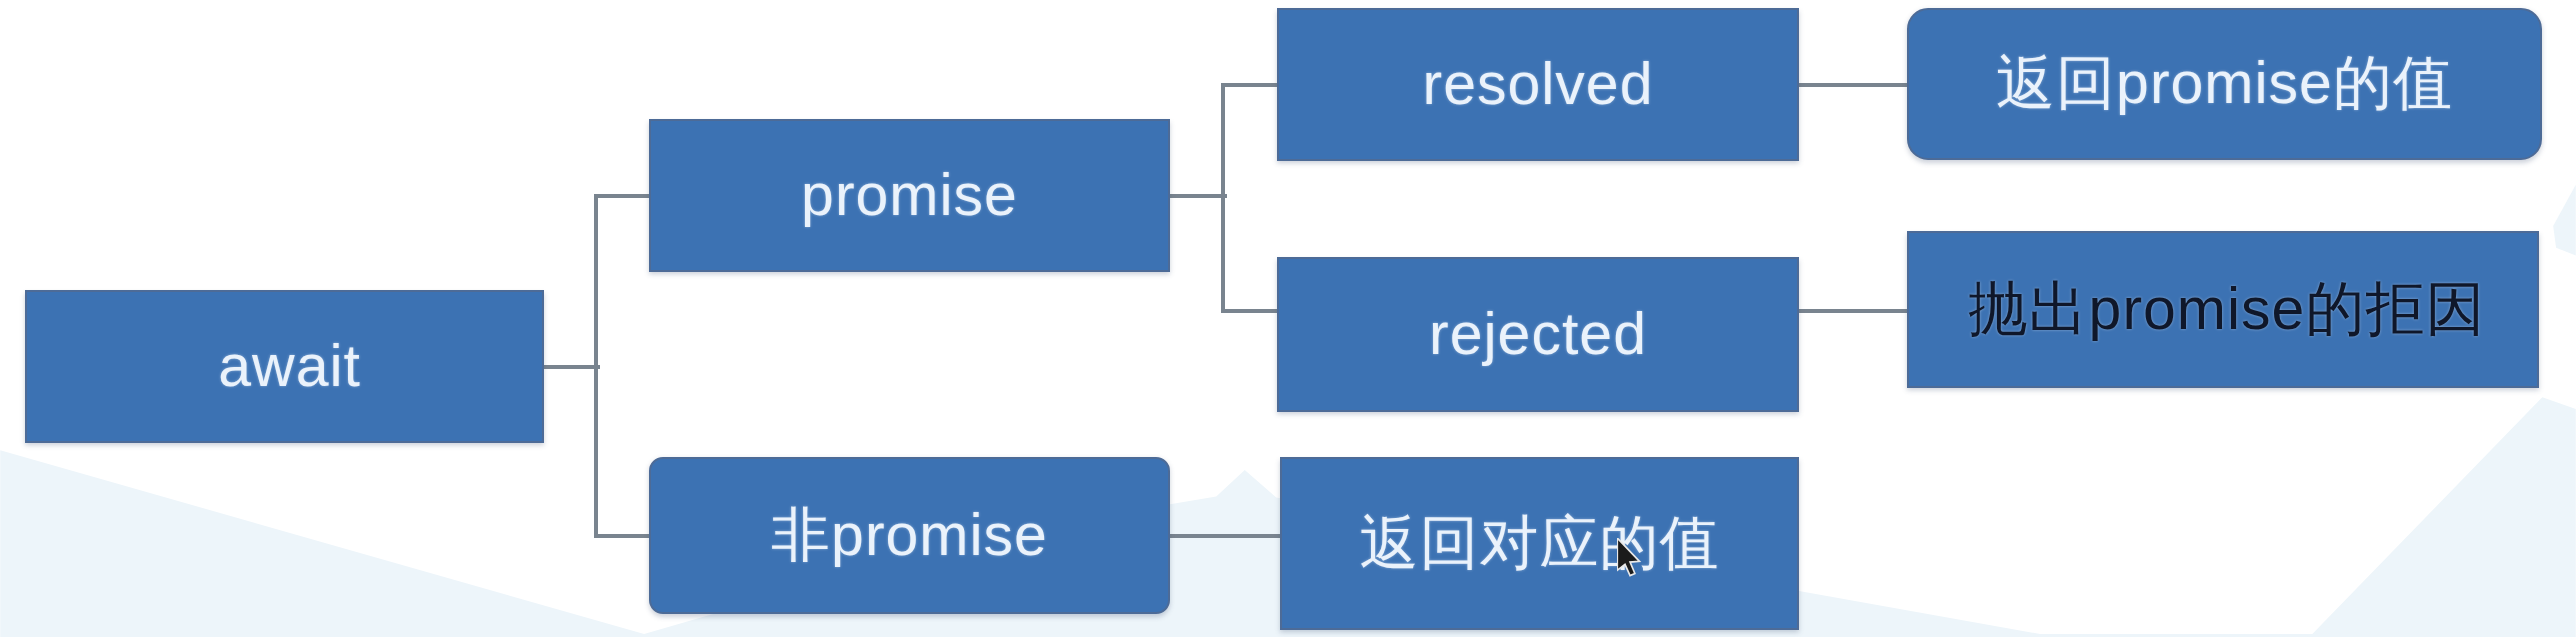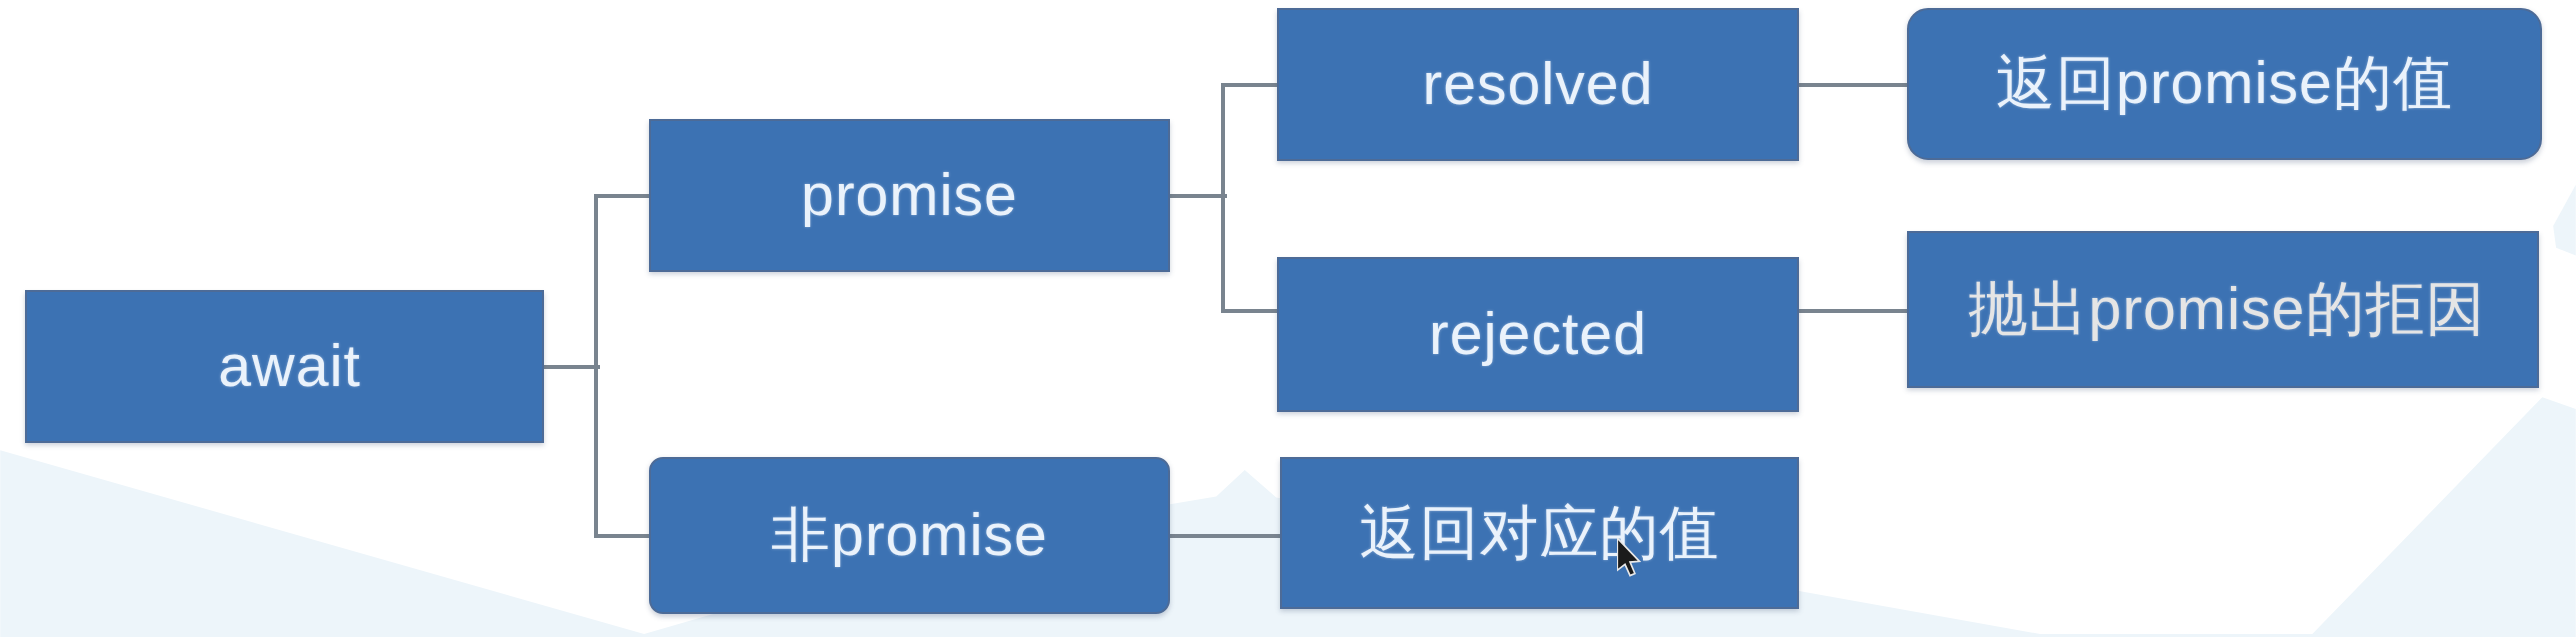--- a/index.html
+++ b/index.html
@@ -79,28 +79,28 @@
       </div>
       <div class="node" style="left: 649px; top: 457px; width: 521px; height: 157px; background: rgb(60, 114, 179); border-color: rgb(77, 107, 151); border-radius: 14px;">
         <span class="node-label" style="color: rgb(234, 242, 251);">非promise</span>
       </div>
       <div class="node" style="left: 1277px; top: 7.9px; width: 522px; height: 153px; background: rgb(60, 114, 179); border-color: rgb(77, 107, 151);">
         <span class="node-label" style="color: rgb(234, 242, 251);">resolved</span>
       </div>
       <div class="node" style="left: 1277px; top: 233px; width: 522px; height: 155px; background: rgb(60, 114, 179); border-color: rgb(77, 107, 151); margin-top: 24px;">
         <span class="node-label" style="color: rgb(234, 242, 251);">rejected</span>
       </div>
-      <div class="node" style="left: 1280px; top: 457px; width: 519px; height: 152px; background: rgb(60, 114, 179); border-color: rgb(77, 107, 151);">
+      <div class="node" style="left: 1280px; top: 457px; width: 519px; height: 173px; background: rgb(60, 114, 179); border-color: rgb(77, 107, 151);">
         <span class="node-label" style="color: rgb(234, 242, 251);">返回对应的值</span>
       </div>
       <div class="node" style="left: 1907px; top: 7.9px; width: 635px; height: 152px; background: rgb(60, 114, 179); border-color: rgb(77, 107, 151); border-radius: 21px;">
         <span class="node-label" style="color: rgb(234, 242, 251);">返回promise的值</span>
       </div>
       <div class="node" style="left: 1907px; top: 231px; width: 632px; height: 157px; background: rgb(60, 114, 179); border-color: rgb(77, 107, 151);">
-        <span class="node-label" style="color: #e5e5e5; margin-left: 8px;">抛出promise的拒因</span>
+        <span class="node-label" style="color: #0f172a; margin-left: 8px;">抛出promise的拒因</span>
       </div>
     </div>
 
   <svg class="cursor" id="cursor-icon" width="29.5" height="41" viewBox="0 0 12 17" style="left: 1617px; top: 538px;">
     <path d="M0,0 L0,13.4 L3.2,10.9 L5.3,15.6 L7.3,14.7 L5.3,10.0 L9.2,9.7 Z" fill="#1b1b1b" stroke="#e8e8e8" stroke-width="0.7"></path>
   </svg>
 
 </div>
 
 

